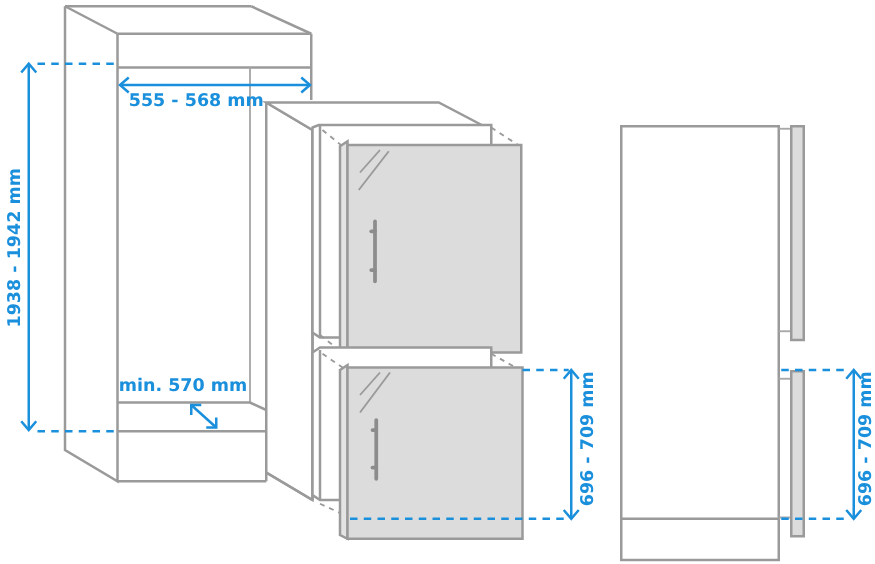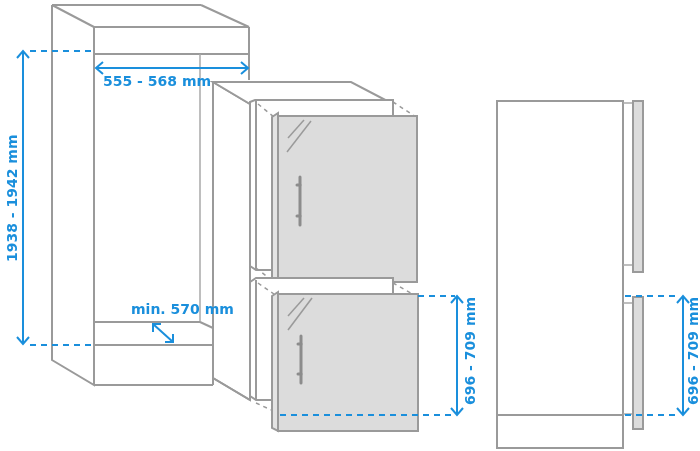--- a/index.html
+++ b/index.html
@@ -139,16 +139,16 @@
       <line class="dim-dash" x1="625" y1="296" x2="678" y2="296"></line>
       <line class="dim-dash" x1="625" y1="415" x2="678" y2="415"></line>
       <line class="dim" x1="683" y1="296" x2="683" y2="415"></line>
       <polyline class="dim" points="677,303 683,296 689,303"></polyline>
       <polyline class="dim" points="677,408 683,415 689,408"></polyline>
     </g>
   </svg>
 
   <div class="lbl" style="left:103px; top:74px;">555 - 568 mm</div>
   <div class="lbl vert" style="left:5px; top:262px;">1938 - 1942 mm</div>
-  <div class="lbl" style="left:95px; top:302px;margin-left:36px;">min. 570 mm</div>
+  <div class="lbl" style="left:95px; top:302px;">min. 570 mm</div>
   <div class="lbl vert" style="left:463px; top:405px;">696 - 709 mm</div>
   <div class="lbl vert" style="left:686px; top:405px;">696 - 709 mm</div>
 </div>
 
 </body></html>

